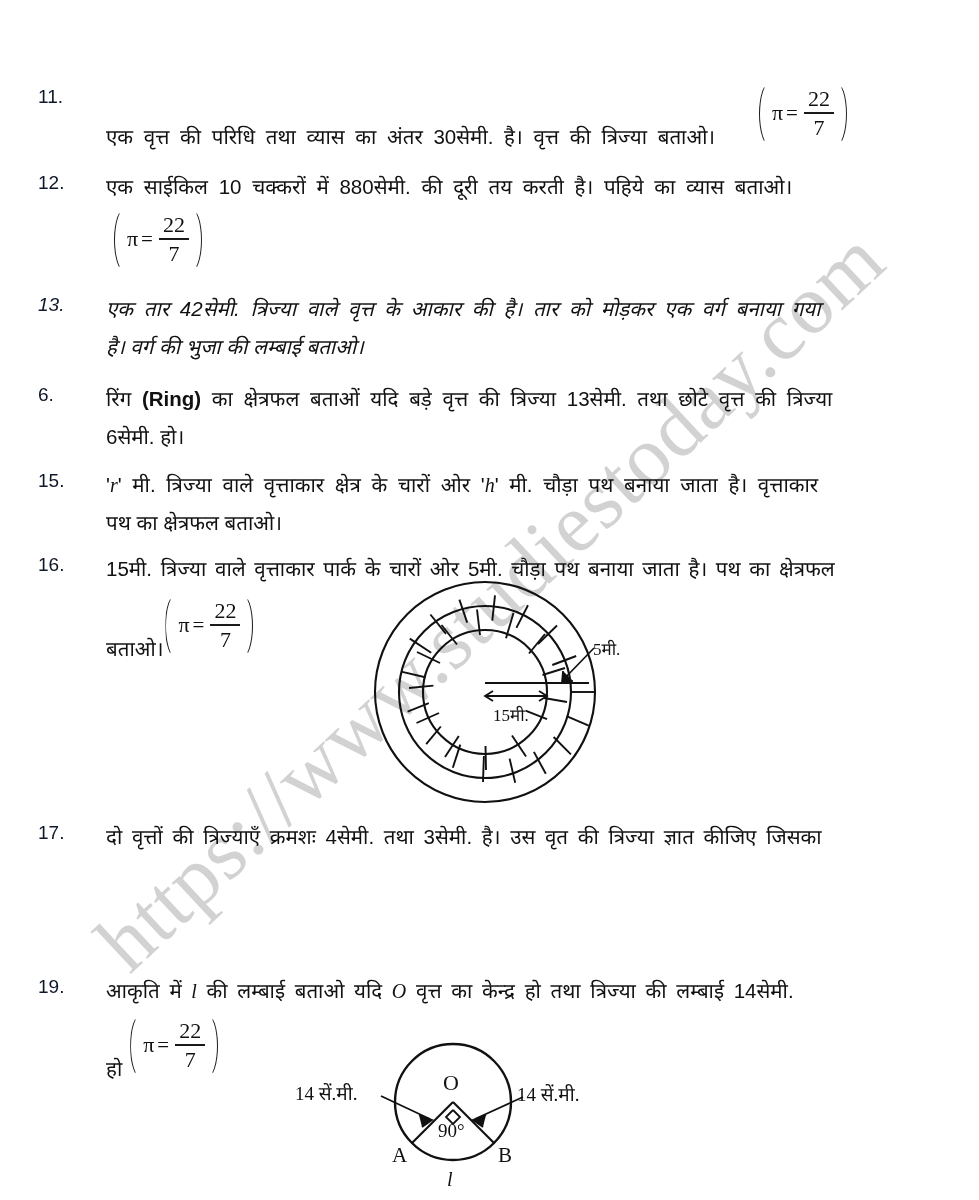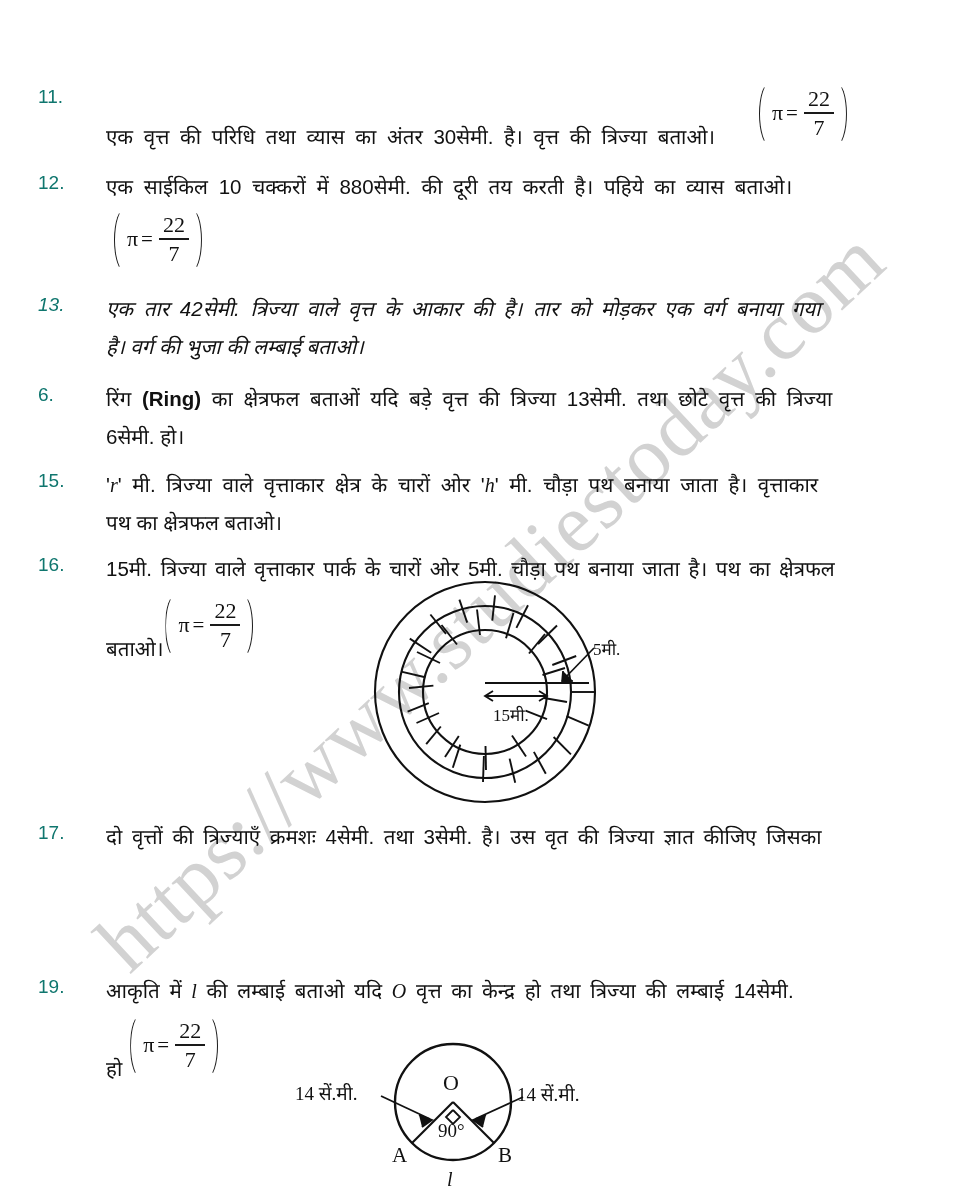--- a/index.html
+++ b/index.html
@@ -40,21 +40,21 @@
     display: flex;
     align-items: flex-start;
     z-index: 2;
   }
   .q-num {
     width: 68px;
     flex: 0 0 68px;
     font-family: "Liberation Sans", sans-serif;
     font-size: 19px;
     line-height: 30px;
-    color: #0f766e;
+    color: #0f172a;
   }
   .q-body {
     font-family: "Liberation Sans", sans-serif;
     font-size: 20.5px;
     line-height: 38px;
     color: #111;
   }
   .q-line {
     display: flex;
     align-items: baseline;

